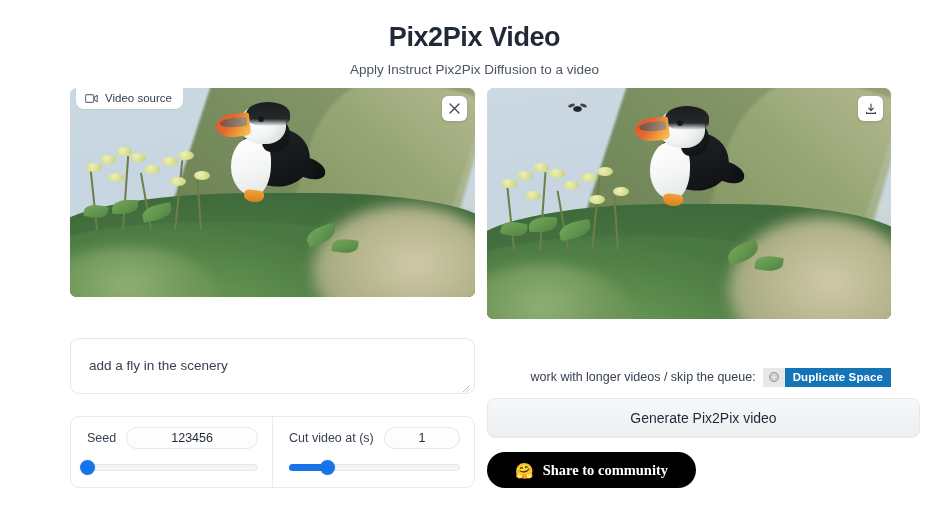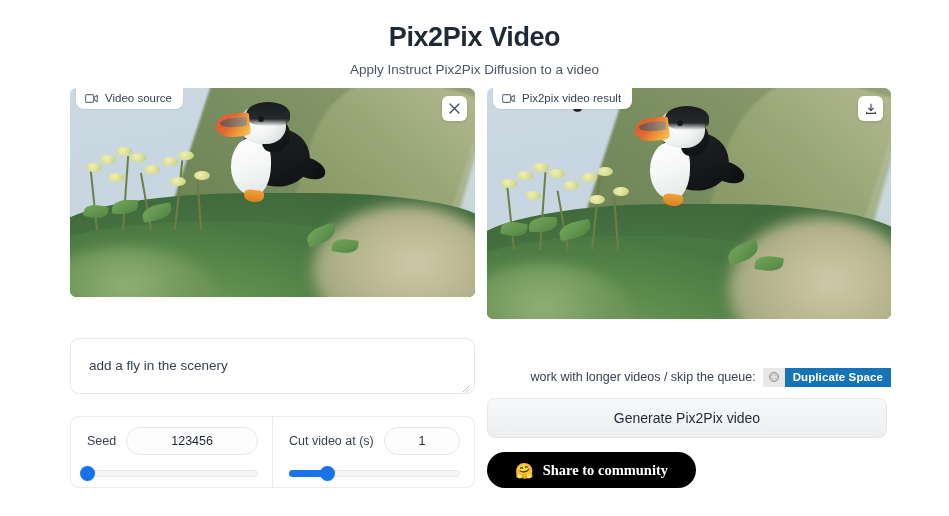--- a/index.html
+++ b/index.html
@@ -189,21 +189,21 @@
   .slider-card {
     position:absolute; left:70px; top:416px; width:405px; height:72px;
     background:#fff; border:1px solid #e9eaec; border-radius: 9px;
     display:flex; align-items:stretch;
   }
   .slider-group { flex:1; padding: 10px 14px 10px 16px; position:relative; }
   .slider-group + .slider-group { border-left: 1px solid #e9eaec; }
   .sg-row { display:flex; align-items:center; gap: 10px; }
   .sg-label { font-size: 12.5px; color: #374151; white-space: nowrap; }
   .sg-input {
-    flex:1; height: 28px; border:1px solid #e5e7eb; border-radius: 14px;
+    flex:1; height: 22px; border:1px solid #e5e7eb; border-radius: 14px;
     background:#fdfdfd; display:flex; align-items:center; justify-content:center;
     font-size: 12.5px; color:#1f2937;
   }
   .track-wrap { position:relative; margin-top: 11px; height: 14px; }
   .track {
     position:absolute; left:0; right:0; top:4px; height: 7px;
     background:#f3f4f6; border:1px solid #e5e7eb; border-radius: 5px;
   }
   .track-fill {
     position:absolute; left:0; top:4px; height: 7px;
@@ -227,21 +227,21 @@
     background:#e8e8e8; width:22px; height:19px;
     display:flex; align-items:center; justify-content:center;
   }
   .dup-label {
     background:#1574b5; color:#ffffff; font-size:11.5px; font-weight:700;
     padding: 0 8px; height:19px; display:flex; align-items:center;
     letter-spacing:.1px;
   }
 
   .gen-btn {
-    position:absolute; left:487px; top:398px; width:400px; height:40px;
+    position:absolute; left:487px; top:398px; width:433px; height:40px;
     background: linear-gradient(180deg,#f7f8f9 0%,#eceef0 100%);
     border:1px solid #e6e7e9; border-radius: 8px;
     font-size: 14px; color:#1f2937; cursor:pointer;
     display:flex; align-items:center; justify-content:center;
     font-family: "Liberation Sans", sans-serif;
   }
 
   .share-btn {
     position:absolute; left:487px; top:452px; width:209px; height:36px;
     background:#000000; border:none; border-radius: 18px;
@@ -413,29 +413,20 @@
             <div class="pf-eye"></div>
             <div class="pf-beak-a"></div>
             <div class="pf-beak-b"></div>
             <div class="pf-legs"></div>
           </div>
 
           <div class="leafy" style="left:240px;bottom:58px;width:32px;height:17px;transform:rotate(-20deg);"></div>
           <div class="leafy" style="left:268px;bottom:48px;width:28px;height:15px;transform:rotate(8deg);"></div>
         </div>
 
-        <div class="vlabel">
-          <span>
-            <svg width="13" height="11" viewBox="0 0 13 11" fill="none">
-              <rect x="0.6" y="1.6" width="8" height="7.8" rx="1.3" stroke="#6b7280" stroke-width="1.1"></rect>
-              <path d="M9.3 4.3L12.3 2.3v6.4L9.3 6.7z" stroke="#6b7280" stroke-width="1.1" stroke-linejoin="round"></path>
-            </svg>
-          </span>
-          <span>Pix2pix video result</span>
-        </div>
 
         <button class="corner-btn">
           <span>
             <svg width="12" height="12" viewBox="0 0 12 12" fill="none">
               <path d="M6 1v6.2M3.6 5.2L6 7.6l2.4-2.4" stroke="#374151" stroke-width="1.1" stroke-linecap="round" stroke-linejoin="round"></path>
               <path d="M1.6 9.2v1.2h8.8V9.2" stroke="#374151" stroke-width="1.1" stroke-linecap="round"></path>
             </svg>
           </span>
         </button>
       </div>

